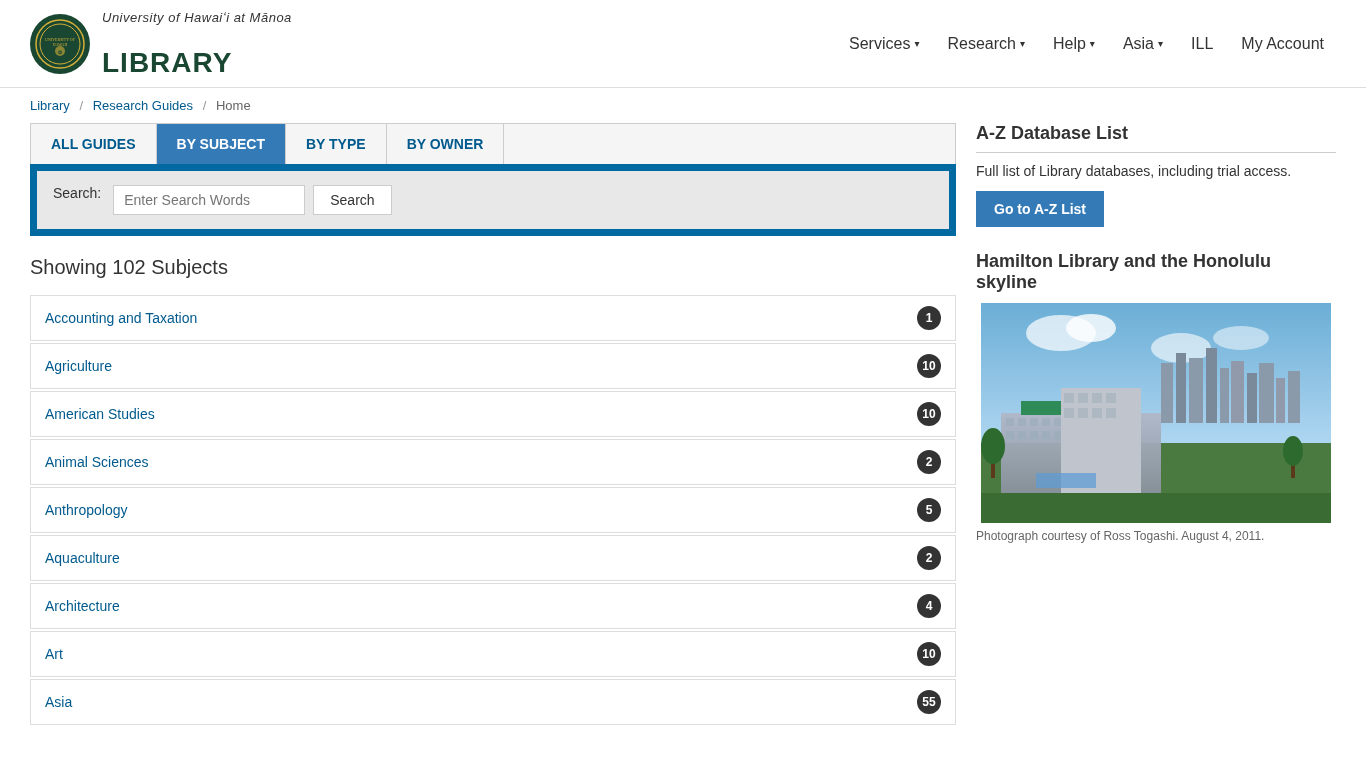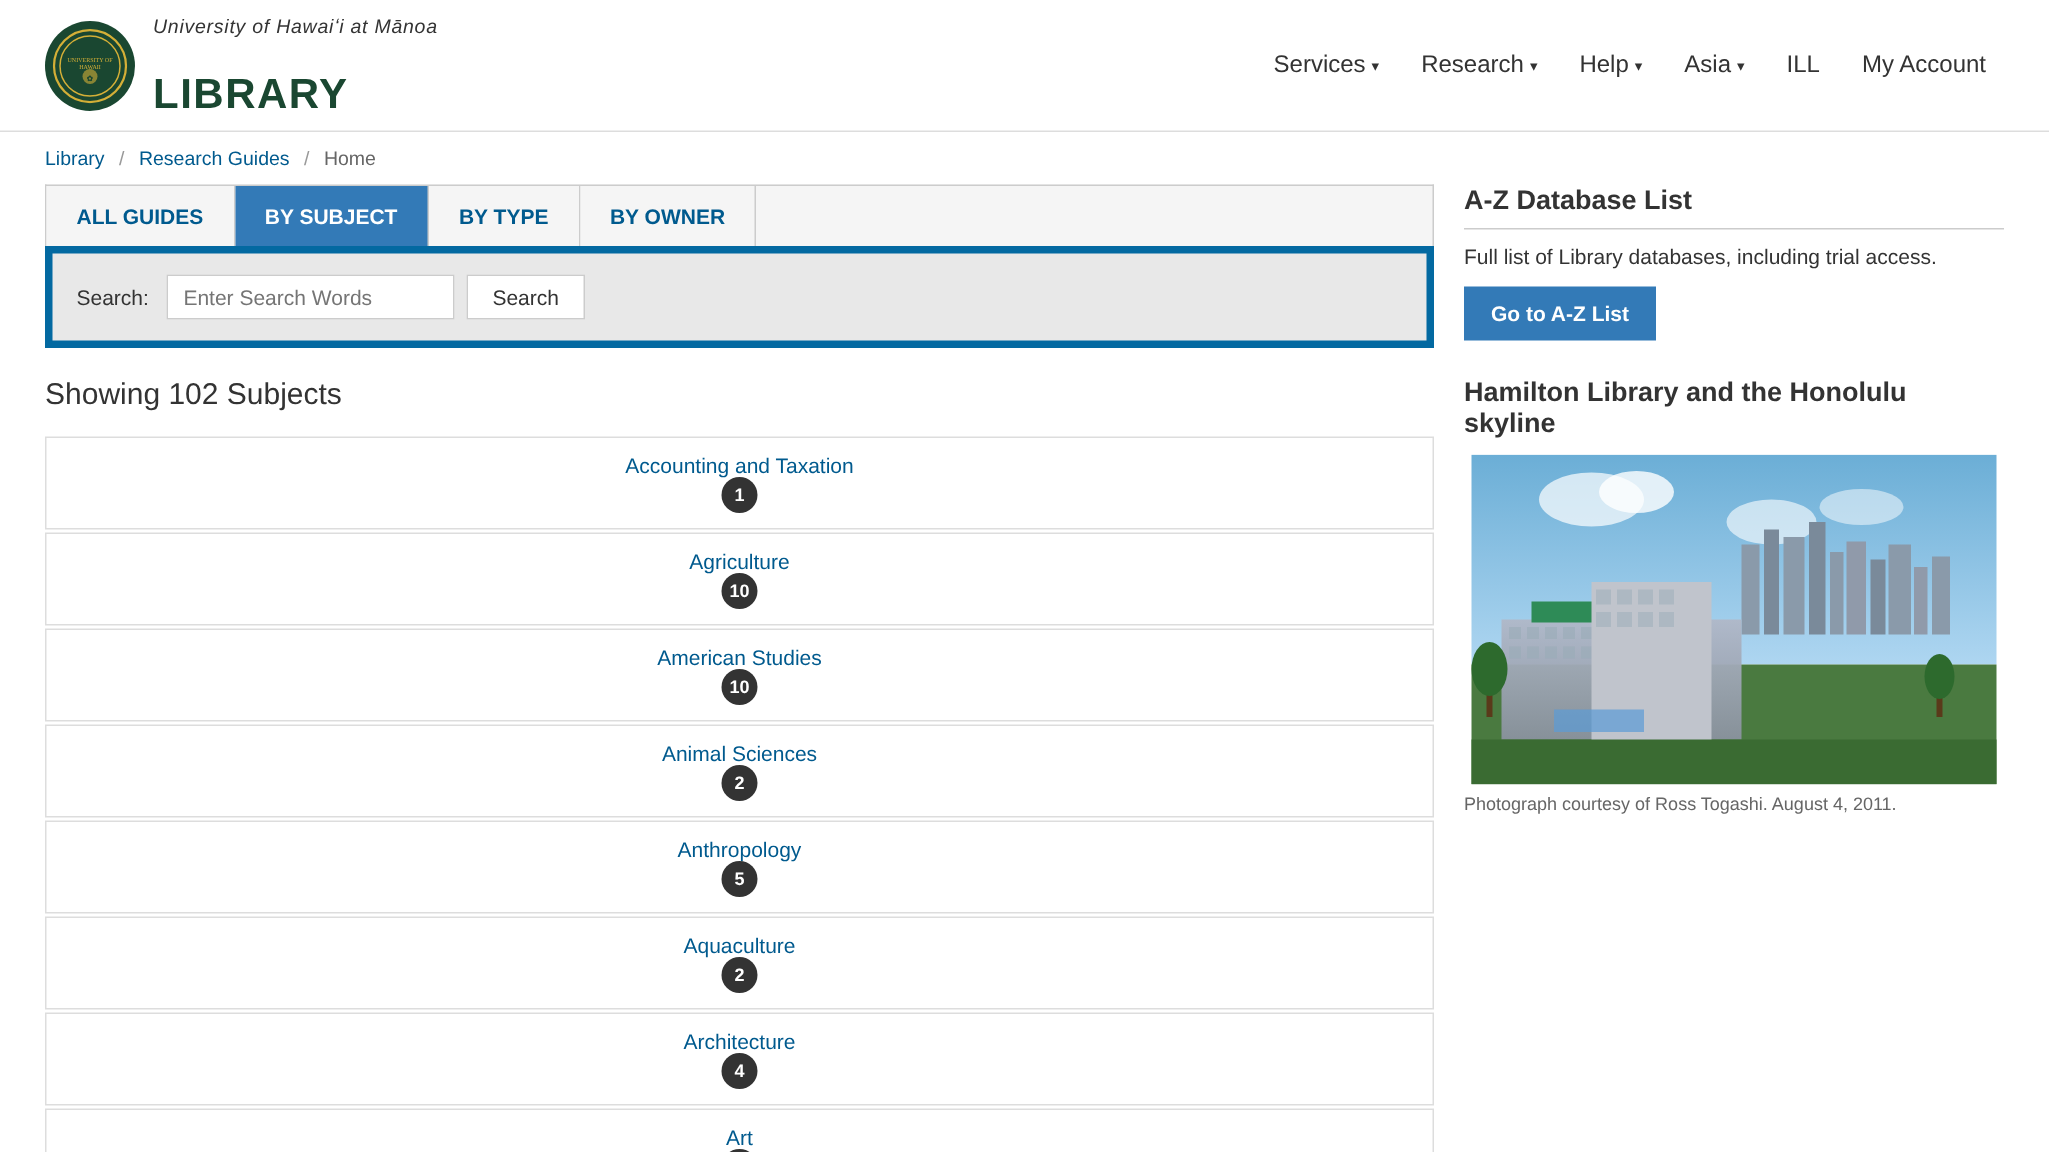--- a/index.html
+++ b/index.html
@@ -114,24 +114,24 @@
       white-space: nowrap;
     }
     .tab.active {
       background: #337ab7;
       color: #fff;
     }
 
     
     .search-bar {
       background: #e8e8e8;
-      border: 5px solid #0369a1;
+      border: 7px solid #0369a1;
       padding: 14px 16px;
       display: flex;
-      align-items: center;
+      align-items: flex-start;
       gap: 8px;
       margin-bottom: 20px;
     }
     .search-bar label {
       font-size: 14px;
       color: #333;
       margin-right: 4px;
     }
     .search-bar input {
       width: 192px;
@@ -164,21 +164,20 @@
       gap: 2px;
     }
     .subject-item {
       display: flex;
       align-items: center;
       justify-content: space-between;
       padding: 10px 14px;
       border: 1px solid #ddd;
       background: #fff;
       cursor: pointer;
-      flex-direction: column;
     }
     .subject-name {
       color: #005a8e;
       font-size: 14px;
       text-decoration: none;
     }
     .subject-badge {
       background: #333;
       color: #fff;
       border-radius: 50%;

